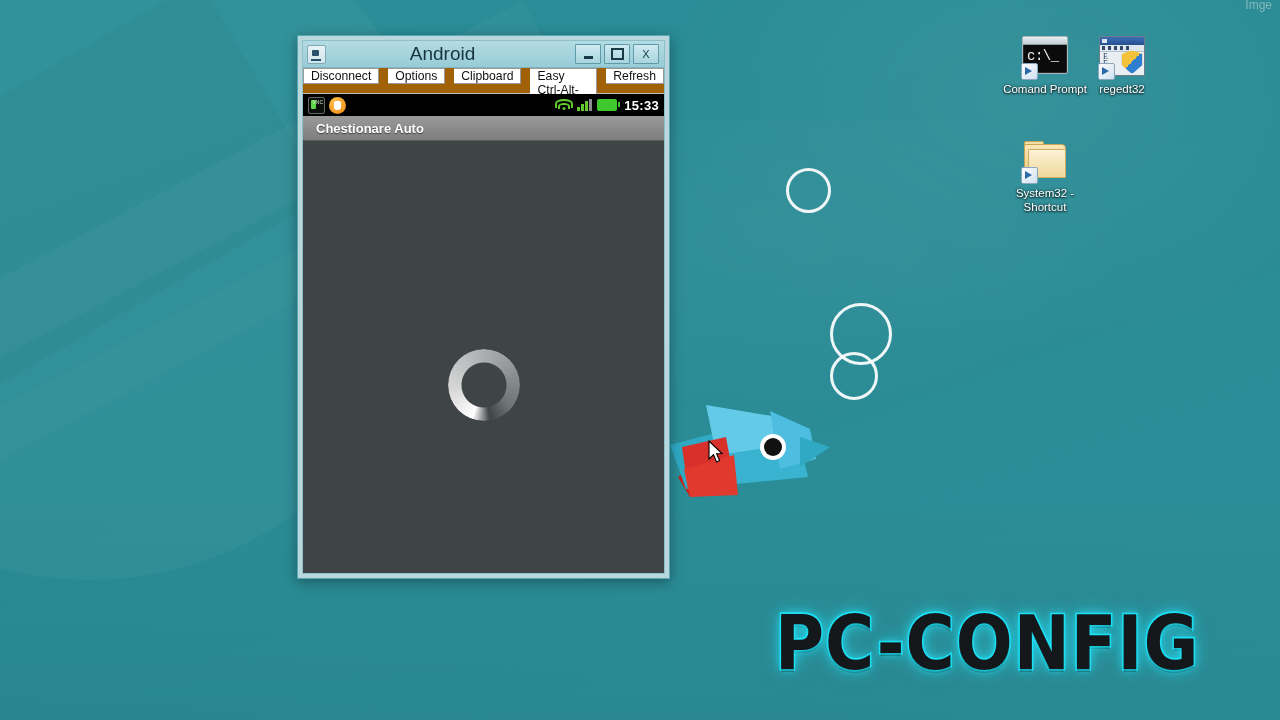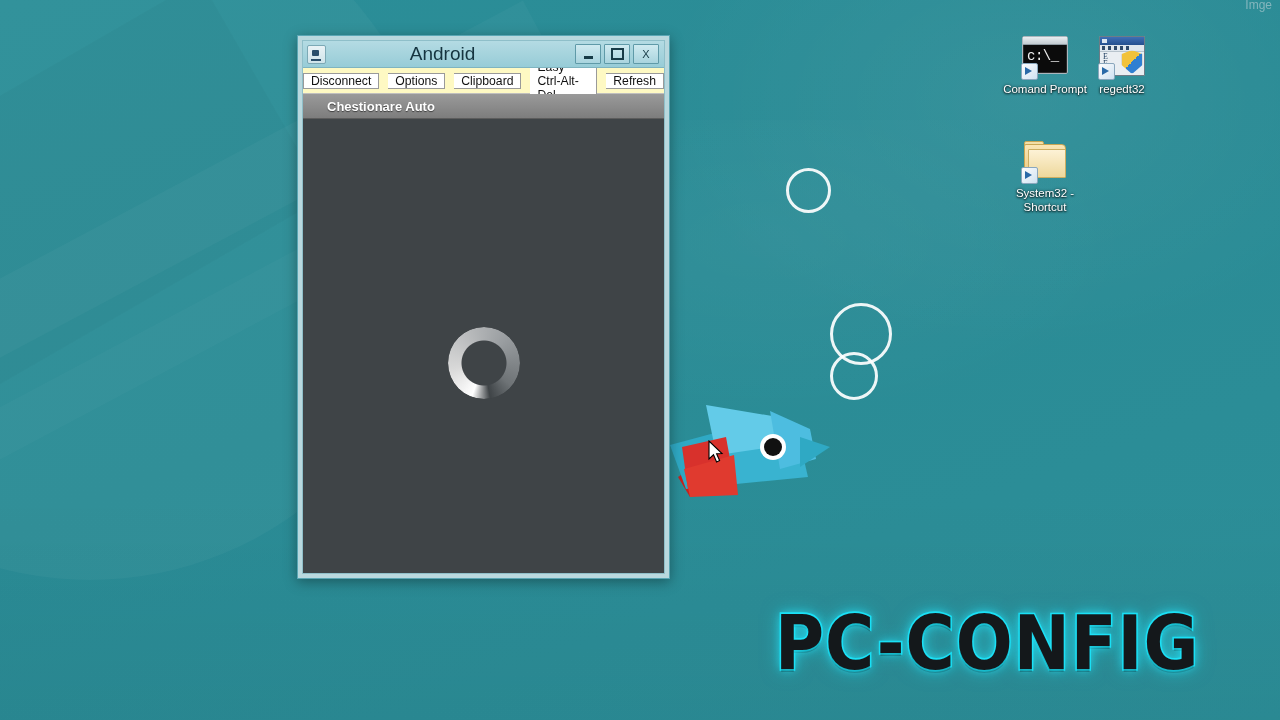--- a/index.html
+++ b/index.html
@@ -168,22 +168,22 @@
     background:linear-gradient(#cfeaf0,#a9d4de);
     border:1px solid #5f9aa8;border-radius:1px;
     position:relative;cursor:default;
   }
   .wbtn .mark{position:absolute;inset:0;display:flex;align-items:center;justify-content:center;
     font-size:11px;color:#173b47;font-family:"Liberation Sans",sans-serif;}
   .wbtn.min .mark:after{content:"";width:9px;height:3px;background:#173b47;margin-top:6px;}
   .wbtn.max .mark:after{content:"";width:9px;height:8px;border:2px solid #173b47;}
   
   #toolbar{
-    height:25px;min-height:25px;display:flex;align-items:center;
-    background:#fef9c3;border-bottom:1px solid #bfbfbf;
+    height:25px;min-height:25px;display:flex;align-items:flex-start;
+    background:#a16207;border-bottom:1px solid #bfbfbf;
   }
   .tbtn{
     border:1px solid #9a9a9a;background:#ffffff;
     font-size:12.2px;color:#111;
     font-family:"Liberation Sans", sans-serif;
     padding:0 7px;display:flex;align-items:center;justify-content:center;
     margin:0;cursor:default;border-right-width:1px;
   }
   .tbtn + .tbtn{border-left:none;margin-left:9px;}
   
@@ -218,21 +218,21 @@
   .sb-sig span:nth-child(2){height:7px;}
   .sb-sig span:nth-child(3){height:10px;}
   .sb-sig span:nth-child(4){height:12px;background:#8d8d8d;}
   .sb-batt{width:20px;height:12px;background:#3fc92f;border-radius:2px;position:relative;}
   .sb-batt:after{content:"";position:absolute;right:-3px;top:3px;width:2px;height:5px;background:#3fc92f;}
   #sbclock{color:#ffffff;font-size:13px;font-weight:bold;
     font-family:"Liberation Sans", sans-serif;margin-left:2px;letter-spacing:0.3px;}
   #actionbar{
     height:24px;background:linear-gradient(#9a9a9a,#7d7d7d);
     border-bottom:1px solid #5c5c5c;
-    display:flex;align-items:center;padding-left:24px;
+    display:flex;align-items:center;padding-left:13px;
   }
   #actionbar .t{color:#ffffff;font-size:13px;font-weight:bold;
     font-family:"Liberation Sans", sans-serif;
     text-shadow:0 1px 1px rgba(0,0,0,0.55);}
   #appbody{flex:1;background:#3f4447;position:relative;}
   #spinner{
     position:absolute;left:50%;top:208px;transform:translateX(-50%);
     width:72px;height:72px;border-radius:50%;
     background:conic-gradient(from 200deg,#ffffff 0deg,#d8d8d8 60deg,#9a9ea1 200deg,#6e7376 290deg,#3f4447 330deg,#ffffff 360deg);
     -webkit-mask:radial-gradient(circle,transparent 0 22px,#000 23px);
@@ -339,20 +339,39 @@
       <div class="tbtn">Disconnect</div>
       <div class="tbtn">Options</div>
       <div class="tbtn">Clipboard</div>
       <div class="tbtn">Easy Ctrl-Alt-Del</div>
       <div class="tbtn">Refresh</div>
     </div>
 
     <div id="vncpane">
       <div id="android">
 
+        <div id="statusbar">
+          <div class="sb-vnc"></div>
+          <div class="sb-orange"></div>
+          <div class="sb-right">
+            <div class="sb-wifi">
+              <i class="a"></i>
+                <i class="b"></i>
+                <i class="c"></i>
+            </div>
+            <div class="sb-sig">
+              <span></span>
+                <span></span>
+                <span></span>
+                <span></span>
+            </div>
+            <div class="sb-batt"></div>
+            <div id="sbclock">15:33</div>
+          </div>
+        </div>
 
         <div id="actionbar">
           <span class="t">Chestionare Auto</span>
         </div>
 
         <div id="appbody">
           <div id="spinner"></div>
         </div>
 
       </div>

